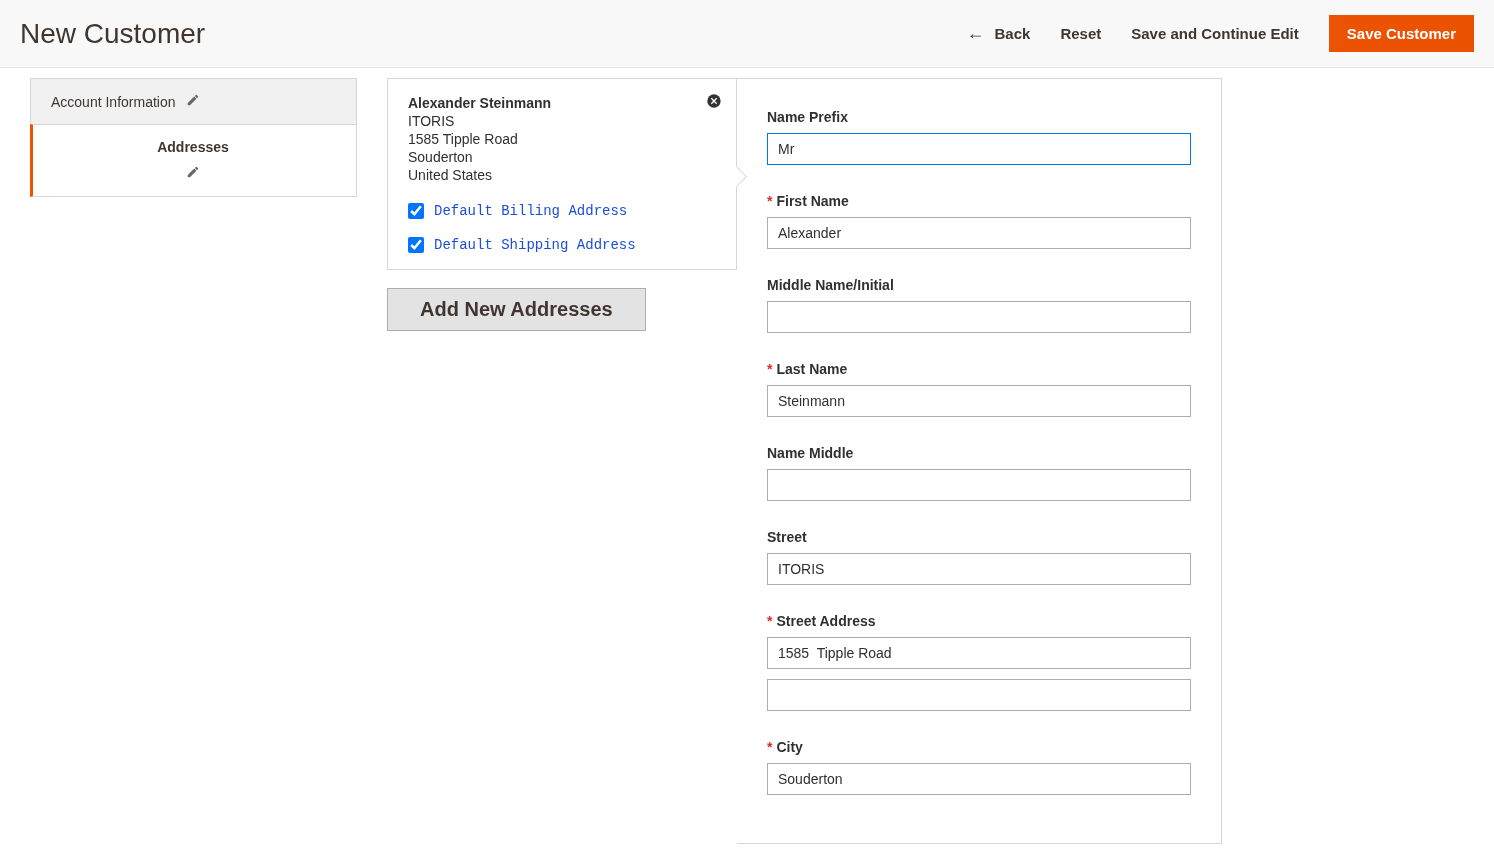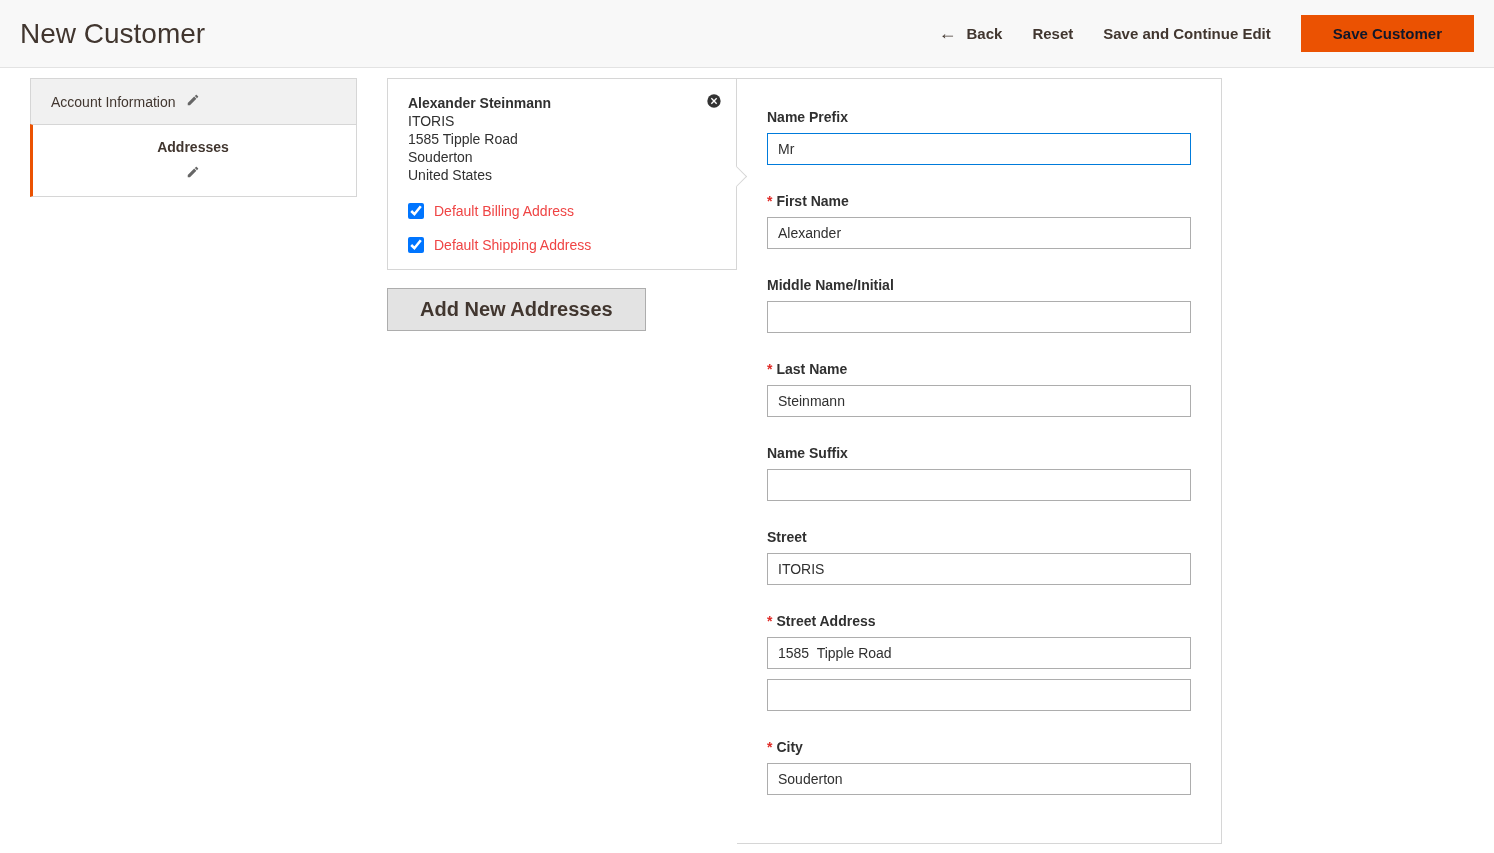--- a/index.html
+++ b/index.html
@@ -35,22 +35,22 @@
       font-size: 15px;
       font-weight: 600;
       color: #41362f;
       cursor: pointer;
       display: flex;
       align-items: center;
       gap: 10px;
     }
     .btn-primary {
       background: #eb5202;
-      color: #0f172a;
-      padding: 10px 32px;
+      color: #ffffff;
+      padding: 10px 18px;
       font-size: 15px;
       font-weight: 600;
       border: none;
       cursor: pointer;
     }
     .arrow-left {
       font-size: 18px;
     }
     .content {
       display: flex;
@@ -137,22 +137,23 @@
       align-items: center;
       gap: 10px;
       margin-top: 18px;
     }
     .checkbox-row input[type="checkbox"] {
       width: 16px;
       height: 16px;
       cursor: pointer;
     }
     .checkbox-row label {
-      color: #ef4444;
-      cursor: pointer;
+      color: #1d4ed8;
+      cursor: pointer;
+      font-family: Liberation Mono, monospace;
     }
     .btn-secondary {
       background: #e3e3e3;
       color: #41362f;
       padding: 9px 32px;
       font-size: 20px;
       font-weight: 600;
       border: 1px solid #adadad;
       cursor: pointer;
       margin-top: 18px;
@@ -280,21 +281,21 @@
         <label class="form-label">Middle Name/Initial</label>
         <input type="text" class="form-input" value="" style="">
       </div>
 
       <div class="form-group">
         <label class="form-label"><span class="required-mark">*</span><span>Last Name</span></label>
         <input type="text" class="form-input" value="Steinmann" style="">
       </div>
 
       <div class="form-group">
-        <label class="form-label">Name Suffix</label>
+        <label class="form-label">Name Middle</label>
         <input type="text" class="form-input" value="" style="">
       </div>
 
       <div class="form-group">
         <label class="form-label">Street</label>
         <input type="text" class="form-input" value="ITORIS" style="">
       </div>
 
       <div class="form-group street-group">
         <label class="form-label"><span class="required-mark">*</span><span>Street Address</span></label>

